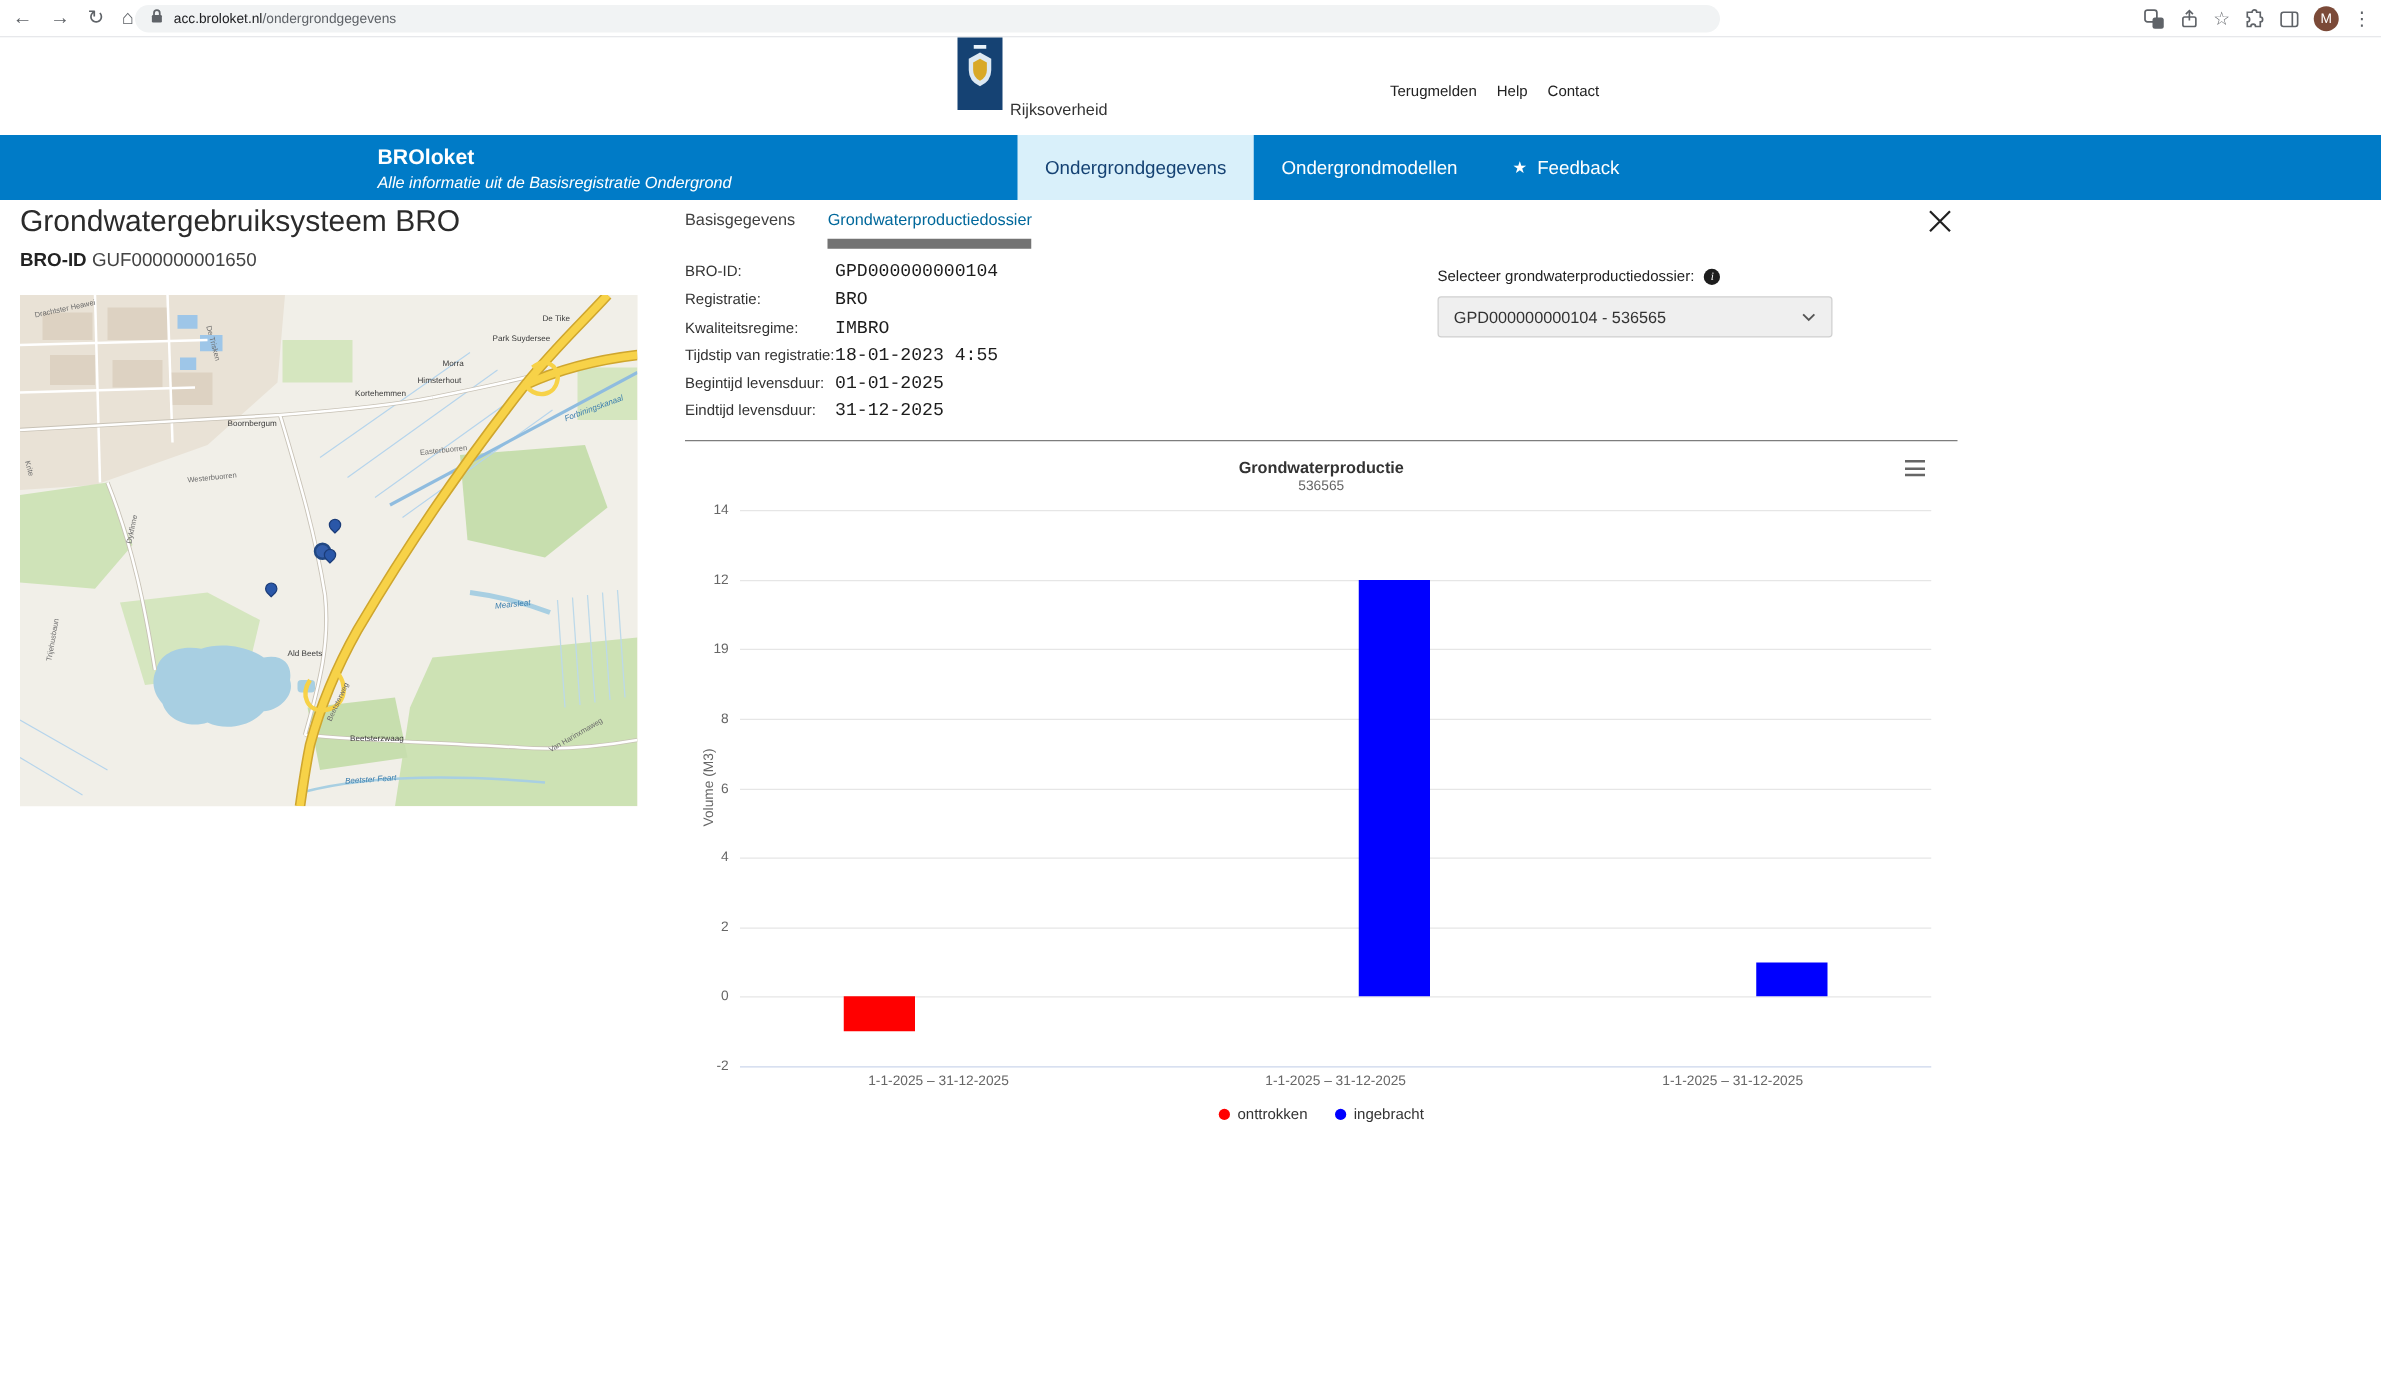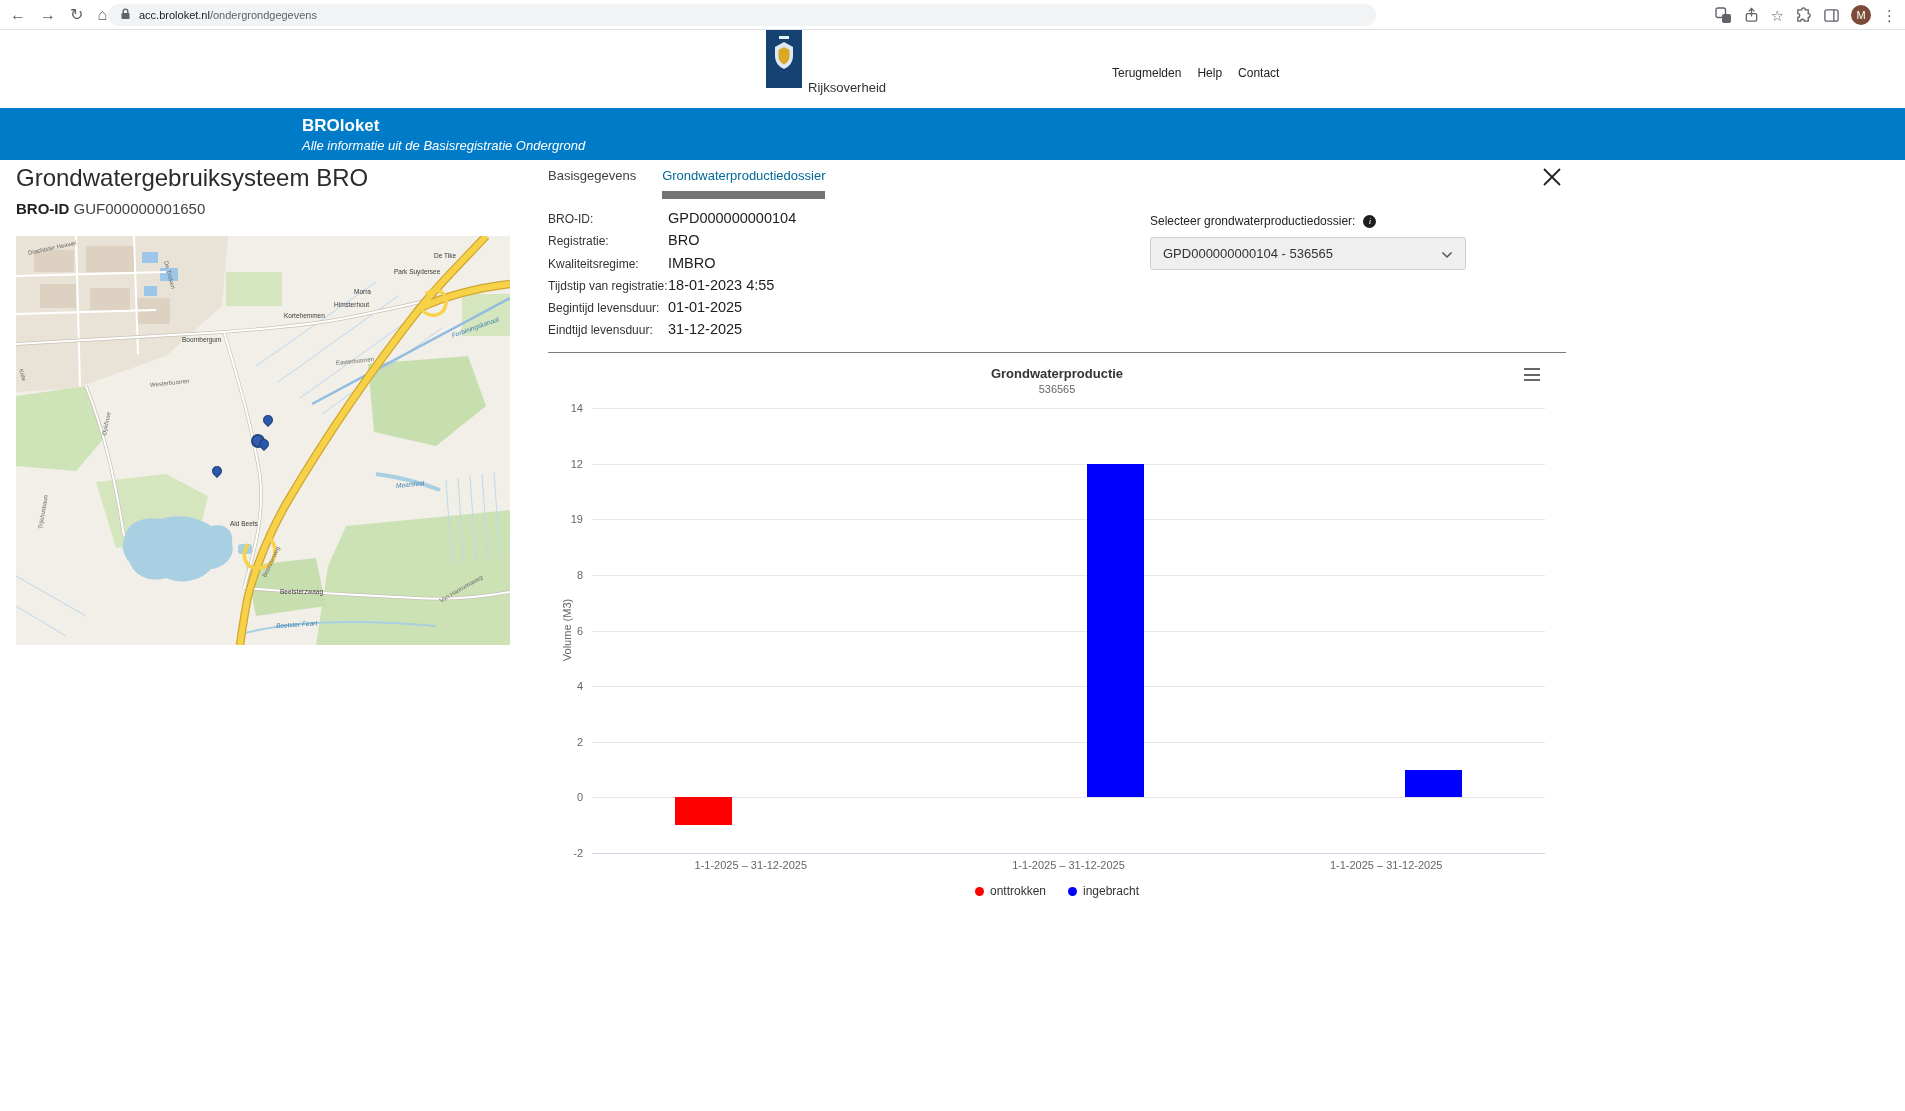--- a/index.html
+++ b/index.html
@@ -56,21 +56,21 @@
     border-radius:50%; margin-left:-7px; margin-top:-7px; opacity:.95; cursor:pointer; }
 
   
   .detail-tabs { position:absolute; left:548px; top:168px; display:flex; gap:26px;text-align:right; }
   .detail-tab { font-size:13px; color:#404040; padding-bottom:8px; cursor:pointer; }
   .detail-tab.active { color:#01689b; border-bottom:8px solid #737373; }
   .close-btn { position:absolute; left:1541px; top:166px; width:24px; height:24px; cursor:pointer; }
   .fields { position:absolute; left:548px; top:210px; display:flex; flex-direction:column; gap:6px; }
   .field-row { display:flex; align-items:baseline; height:16.3px; }
   .f-label { width:120px; font-size:12px; color:#333; }
-  .f-value { font-size:14.5px; color:#1d1d1d; }
+  .f-value { font-size:14.5px; color:#1d1d1d;font-family:Liberation Mono, monospace; }
   .select-label-row { position:absolute; left:1150px; top:214px; display:flex; align-items:center; gap:8px; }
   .select-label { font-size:12px; color:#222; }
   .info-icon { width:13px; height:13px; border-radius:50%; background:#1d1d1d; color:#fff; font-size:9px;
     font-style:italic; font-family:"Liberation Serif","DejaVu Serif",serif;
     display:flex; align-items:center; justify-content:center; cursor:pointer; }
   .dossier-select { position:absolute; left:1150px; top:237px; width:316px; height:33px; background:#efefef;
     border:1px solid #cfcfcf; border-radius:3px; display:flex; align-items:center;
     padding:0 12px; justify-content:space-between; cursor:pointer; }
   .dossier-select .sel-value { font-size:13px; color:#333; }
   .divider { position:absolute; left:548px; top:352px; width:1018px; height:1px; background:#7d7d7d; }
@@ -165,20 +165,32 @@
       <a>Help</a>
       <a>Contact</a>
     </div>
   </div>
 
   <div class="bluebar">
     <div class="brand">
       <div class="brand-name">BROloket</div>
       <div class="brand-tagline">Alle informatie uit de Basisregistratie Ondergrond</div>
     </div>
+    <div class="main-nav">
+      <div class="main-nav-item active">
+        <span>Ondergrondgegevens</span>
+      </div>
+      <div class="main-nav-item">
+        <span>Ondergrondmodellen</span>
+      </div>
+      <div class="main-nav-item">
+        <span class="star-glyph">★</span>
+        <span>Feedback</span>
+      </div>
+    </div>
   </div>
 
   <h1 class="page-title">Grondwatergebruiksysteem BRO</h1>
   <div class="broid-row">
     <b>BRO-ID</b>
     <span>GUF000000001650</span>
   </div>
 
   <div class="map-box">
     <svg class="basemap" width="494" height="409" viewBox="0 0 494 409">

